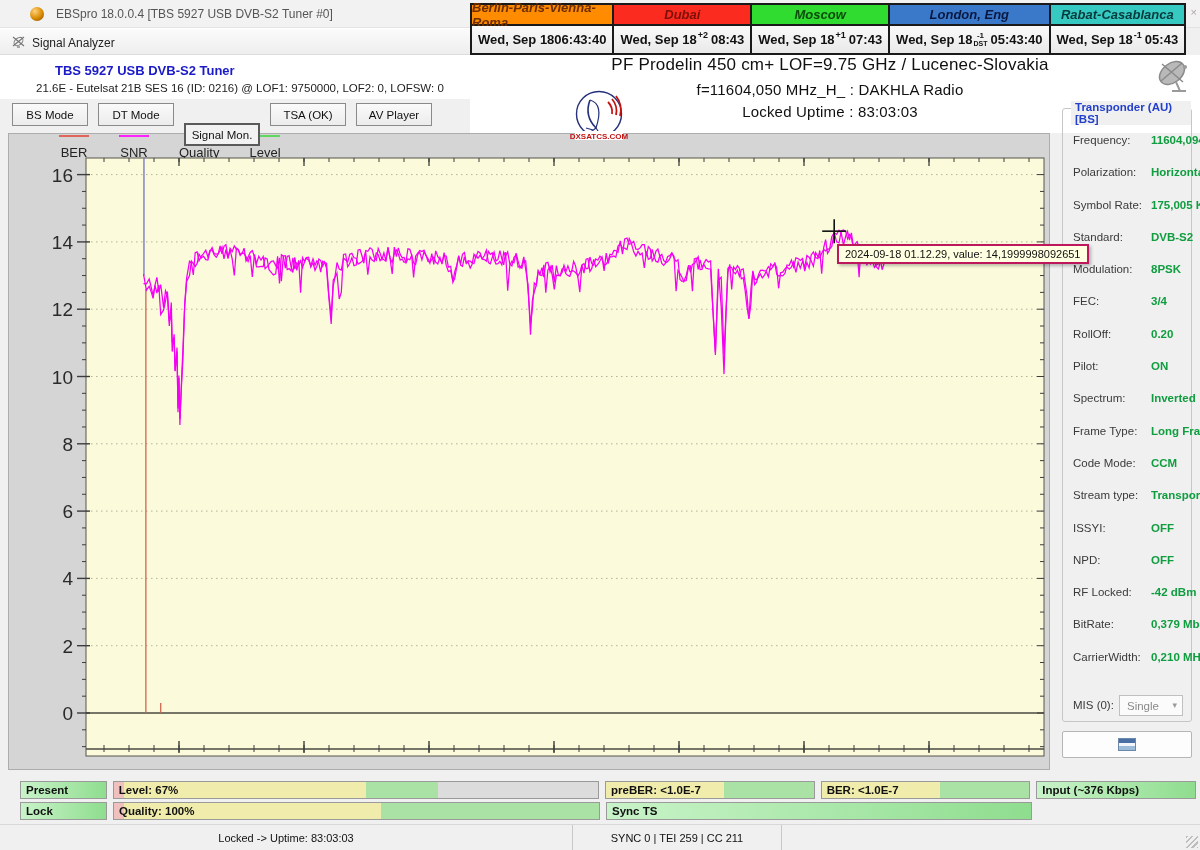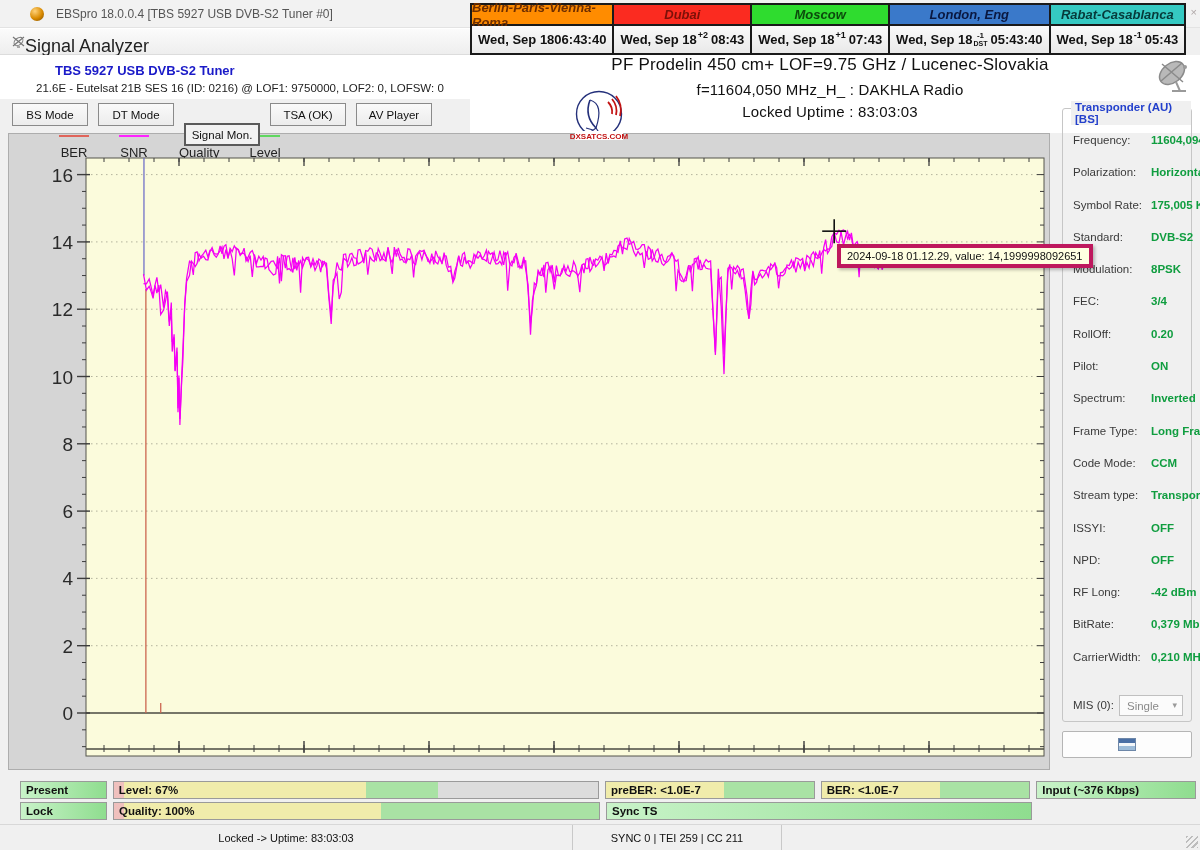--- a/index.html
+++ b/index.html
@@ -8,21 +8,21 @@
   #app { position:absolute; inset:0; width:1200px; height:850px; background:#f0f0f0; }
 
   
   #titlebar { position:absolute; left:0; top:0; width:1200px; height:28px; background:#f2f2f2; border-bottom:1px solid #e3e3e3; }
   #app-icon { position:absolute; left:30px; top:7px; width:14px; height:14px; border-radius:50%;
               background:radial-gradient(circle at 35% 30%, #ffd27a 0%, #d98a00 55%, #7a4a00 100%); }
   #title-text { position:absolute; left:56px; top:7px; font-size:12px; color:#555; }
   #corner-x { position:absolute; right:3px; top:6px; font-size:11px; color:#b0a8a8; }
 
   #toolbar { position:absolute; left:0; top:28px; width:470px; height:27px; background:linear-gradient(#fbfbfb,#eeeeee); border-top:1px solid #fff; border-bottom:1px solid #dcdcdc; }
-  #toolbar-label { position:absolute; left:25px; top:7px; font-size:18px; color:#222; }
+  #toolbar-label { position:absolute; left:32px; top:7px; font-size:12px; color:#222; }
   .dish-small { position:absolute; left:11px; top:5px; }
 
   
   #clocks { position:absolute; left:470px; top:3px; width:716px; height:52px; display:flex; border:2px solid #1a1a1a; background:#fff; z-index:30; }
   .clock-col { flex:1 1 0; display:flex; flex-direction:column; border-right:2px solid #1a1a1a; }
   .clock-col:last-child { border-right:none; }
   .clock-head { height:21px; display:flex; align-items:center; justify-content:center; font-style:italic; font-weight:bold; font-size:13px; border-bottom:2px solid #1a1a1a; }
   .clock-time { flex:1; background:linear-gradient(#fafafa,#e9e9e9); display:flex; align-items:center; font-weight:bold; font-size:13px; color:#111; padding:0 6px; }
   .clock-date { flex:1; text-align:left; white-space:nowrap; }
   .clock-hms { text-align:right; white-space:nowrap; }
@@ -49,21 +49,21 @@
 
   #logo { position:absolute; left:566px; top:90px; z-index:28; }
   #dish-top-right { position:absolute; left:1152px; top:58px; z-index:26; }
 
   
   #chart-region { position:absolute; left:8px; top:133px; width:1042px; height:637px; background:#d5d5d5; border:1px solid #adadad; }
   #legend { position:absolute; left:50px; top:4px; display:flex; gap:30px; align-items:center; height:18px; }
   .leg-item { display:flex; align-items:center; gap:8px; font-size:13px; color:#222;flex-direction:column; }
   .leg-line { width:30px; height:2px; }
   #chart-svg { position:absolute; left:0; top:0; }
-  #chart-tooltip { position:absolute; left:828px; top:110px; background:#ffffe1; border:4px solid #be185d;
+  #chart-tooltip { position:absolute; left:828px; top:110px; background:#ffffe1; border:2px solid #be185d;
                    box-shadow:2px 2px 3px rgba(0,0,0,.25); font-size:11px; color:#111; padding:2px 6px; white-space:nowrap; z-index:5; }
 
   
   #transponder-box { position:absolute; left:1062px; top:108px; width:130px; height:614px; border:1px solid #c6c6c6; border-radius:3px; }
   #transponder-title { position:absolute; left:8px; top:-8px; background:#f0f0f0; padding:0 4px; font-size:11.5px; font-weight:bold; color:#2340cc; }
   #tp-rows { position:absolute; left:0; top:22px; width:100%; }
   .tp-row { height:21px; margin-bottom:11.3px; position:relative; }
   .tp-label { position:absolute; left:10px; top:3px; font-size:11.5px; color:#3a3a3a; white-space:nowrap; }
   .tp-value { position:absolute; left:88px; top:3px; font-size:11.5px; font-weight:bold; color:#0f9d3f; white-space:nowrap; }
   #mis-row { position:absolute; left:0; top:586px; width:100%; height:22px; }
@@ -465,21 +465,21 @@
         </div>
         <div class="tp-row">
           <div class="tp-label">ISSYI:</div>
           <div class="tp-value">OFF</div>
         </div>
         <div class="tp-row">
           <div class="tp-label">NPD:</div>
           <div class="tp-value">OFF</div>
         </div>
         <div class="tp-row">
-          <div class="tp-label">RF Long:</div>
+          <div class="tp-label">RF Locked:</div>
           <div class="tp-value">-42 dBm</div>
         </div>
         <div class="tp-row">
           <div class="tp-label">BitRate:</div>
           <div class="tp-value">0,379 Mbit/s</div>
         </div>
         <div class="tp-row">
           <div class="tp-label">CarrierWidth:</div>
           <div class="tp-value">0,210 MHz</div>
         </div>

